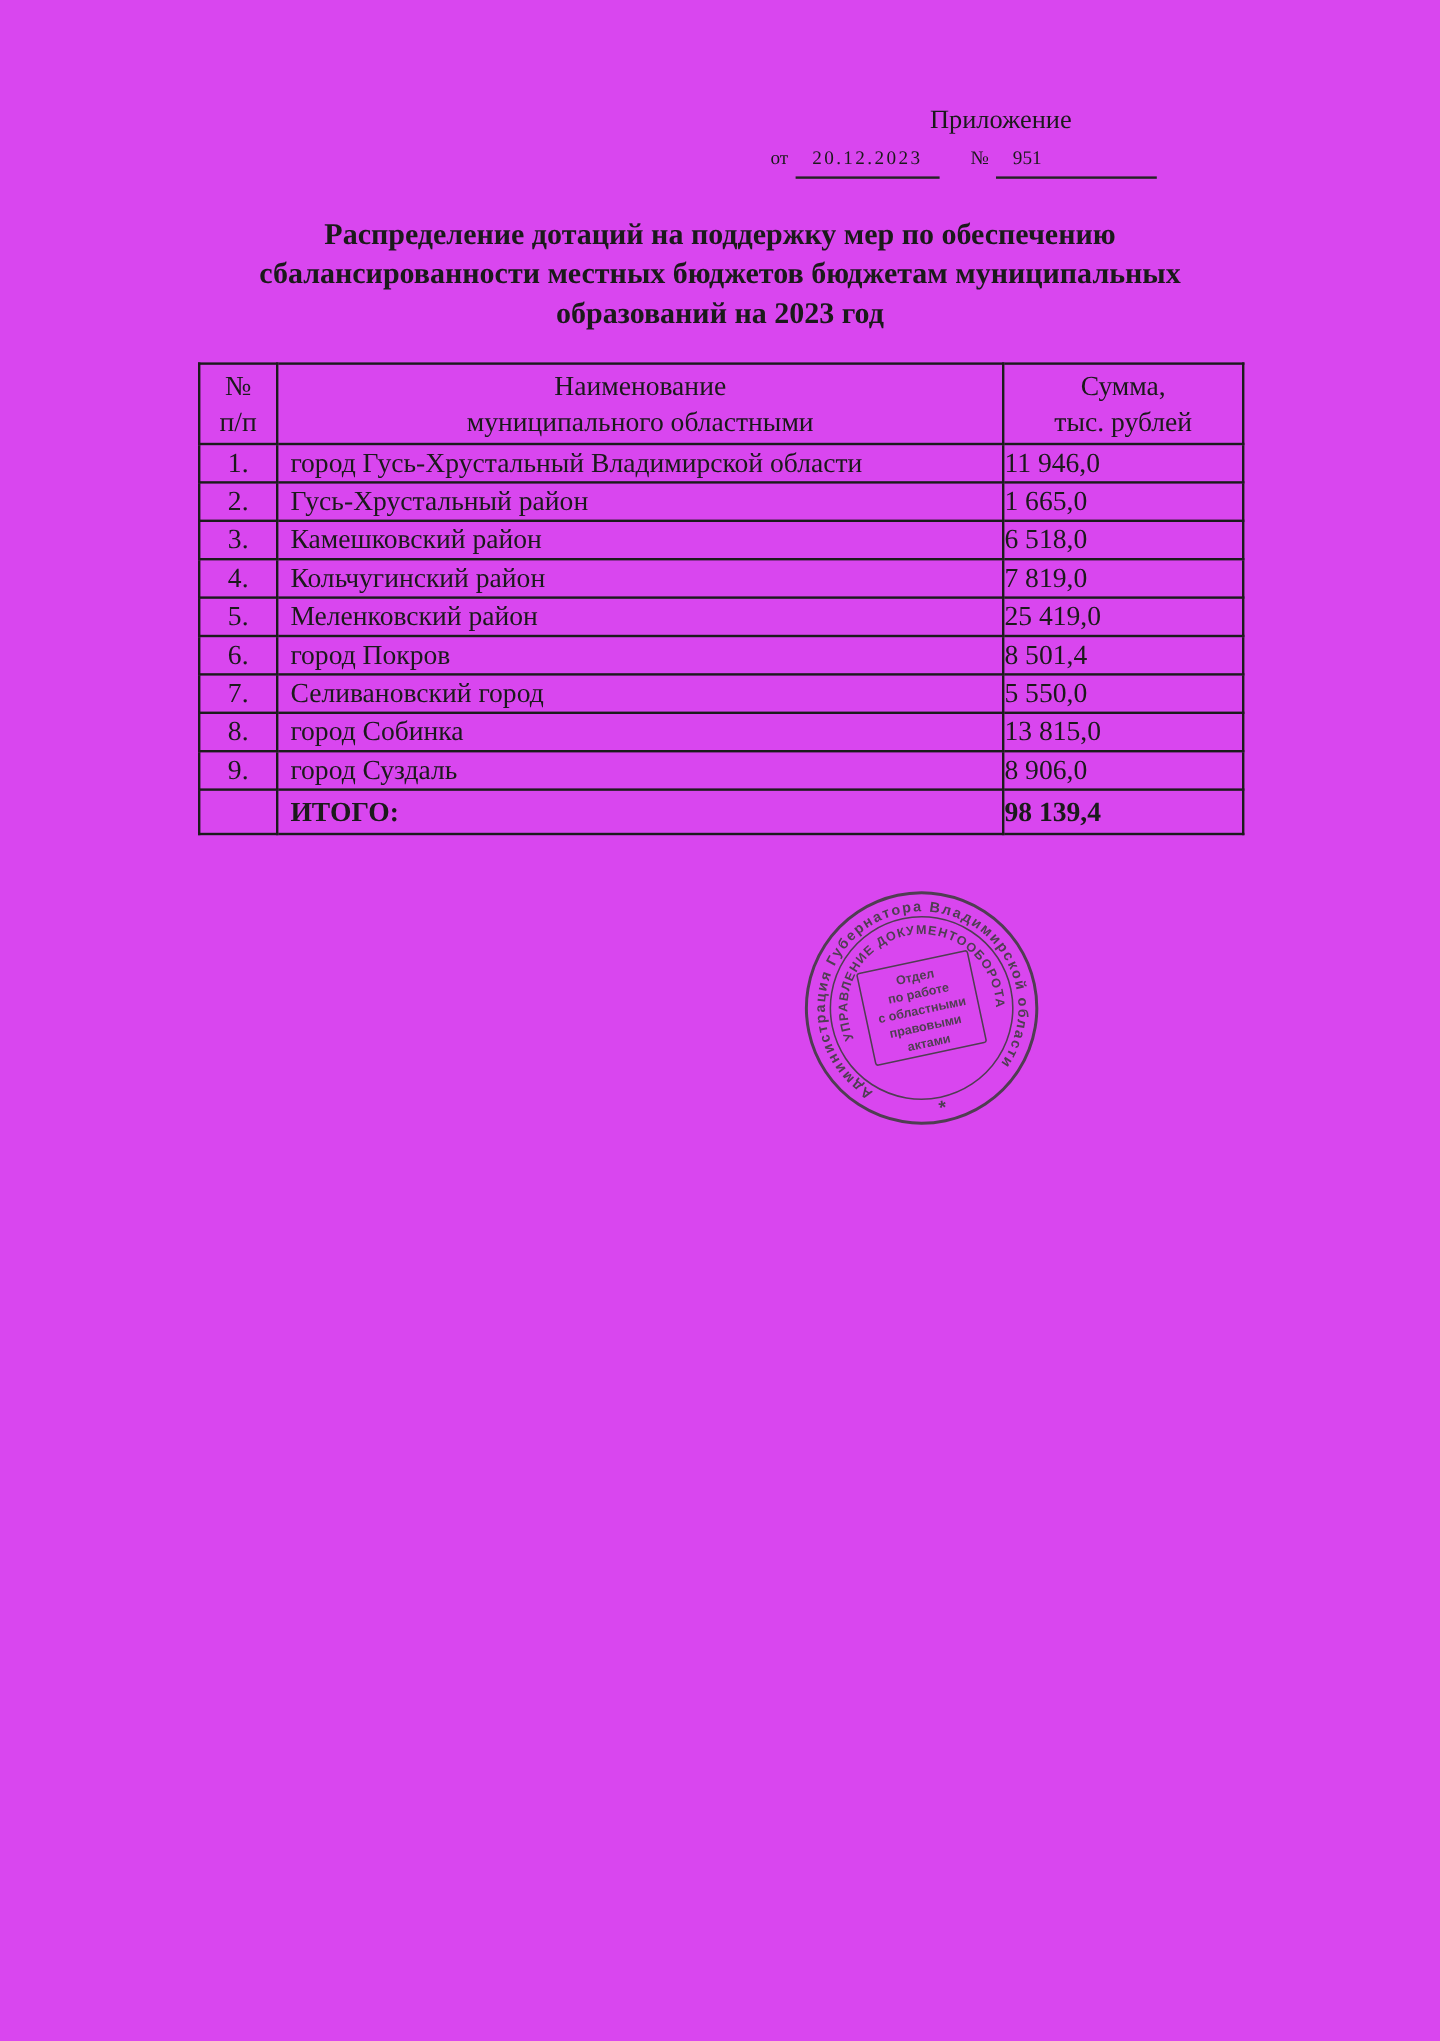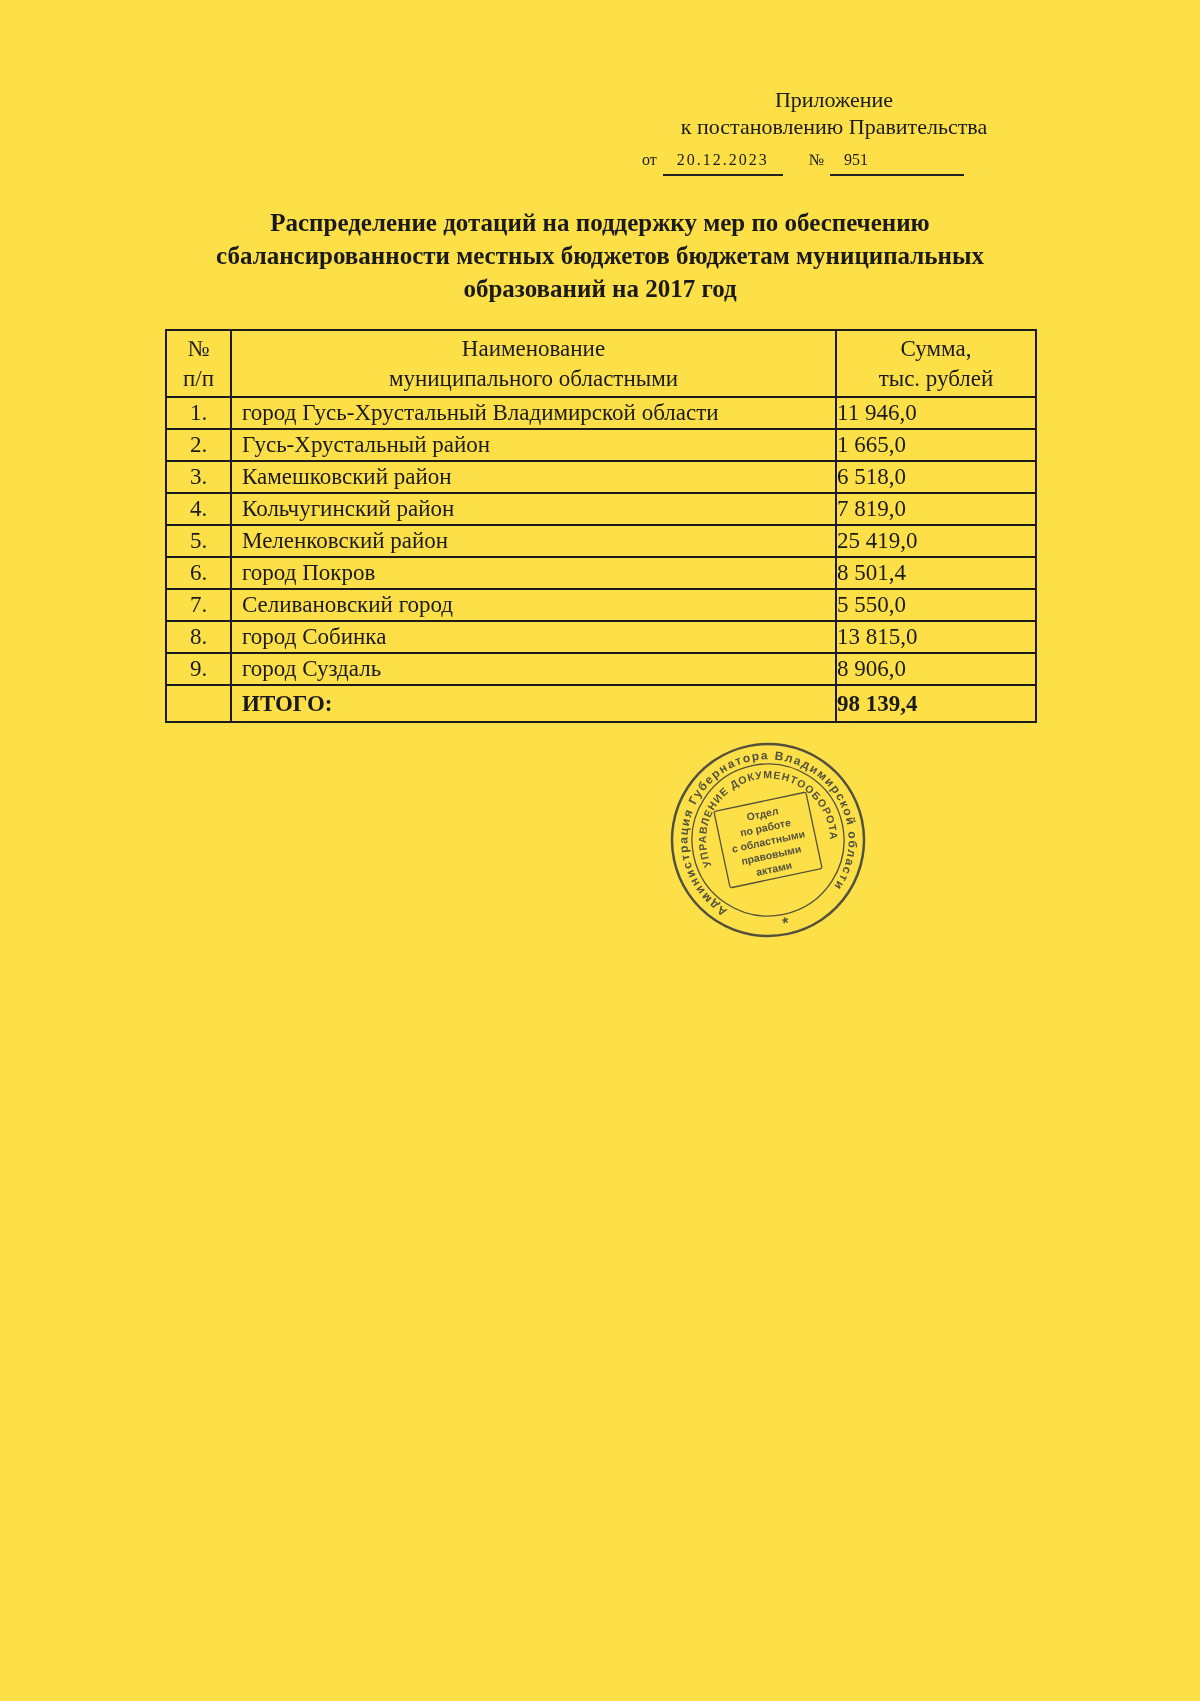--- a/index.html
+++ b/index.html
@@ -5,21 +5,21 @@
   * { margin:0; padding:0; box-sizing:border-box; }
   html,body { background:#ffffff; }
   body {
     width:1200px; height:1701px;
     font-family:"Liberation Serif","DejaVu Serif",serif;
     color:#1a1a1a;
   }
   .page {
     position:relative;
     width:1200px; height:1701px;
-    background:#fde047;
+    background:#d946ef;
     padding-top:86px;
     overflow:hidden;
   }
 
   
   .appendix {
     width:400px;
     margin-left:634px;
     text-align:center;
     font-size:22px;
@@ -106,27 +106,26 @@
   .st-center { font-size:10.5px; text-anchor:middle; }
   .st-star   { font-size:16px;  text-anchor:middle; }
 </style>
 </head>
 <body>
 
 <div class="page">
 
   <div class="appendix">
     <div>Приложение</div>
-    <div>к постановлению Правительства</div>
     <div class="date-line">
       <span>от</span><span class="u date">20.12.2023</span><span class="nsign">№</span><span class="u num">951</span>
     </div>
   </div>
 
-  <h1 class="title">Распределение дотаций на поддержку мер по обеспечению сбалансированности местных бюджетов бюджетам муниципальных образований на 2017 год</h1>
+  <h1 class="title">Распределение дотаций на поддержку мер по обеспечению сбалансированности местных бюджетов бюджетам муниципальных образований на 2023 год</h1>
 
   <table class="alloc">
     <colgroup>
       <col class="col-num">
         <col class="col-name">
         <col class="col-sum">
     </colgroup>
     <thead>
       <tr>
         <th>

